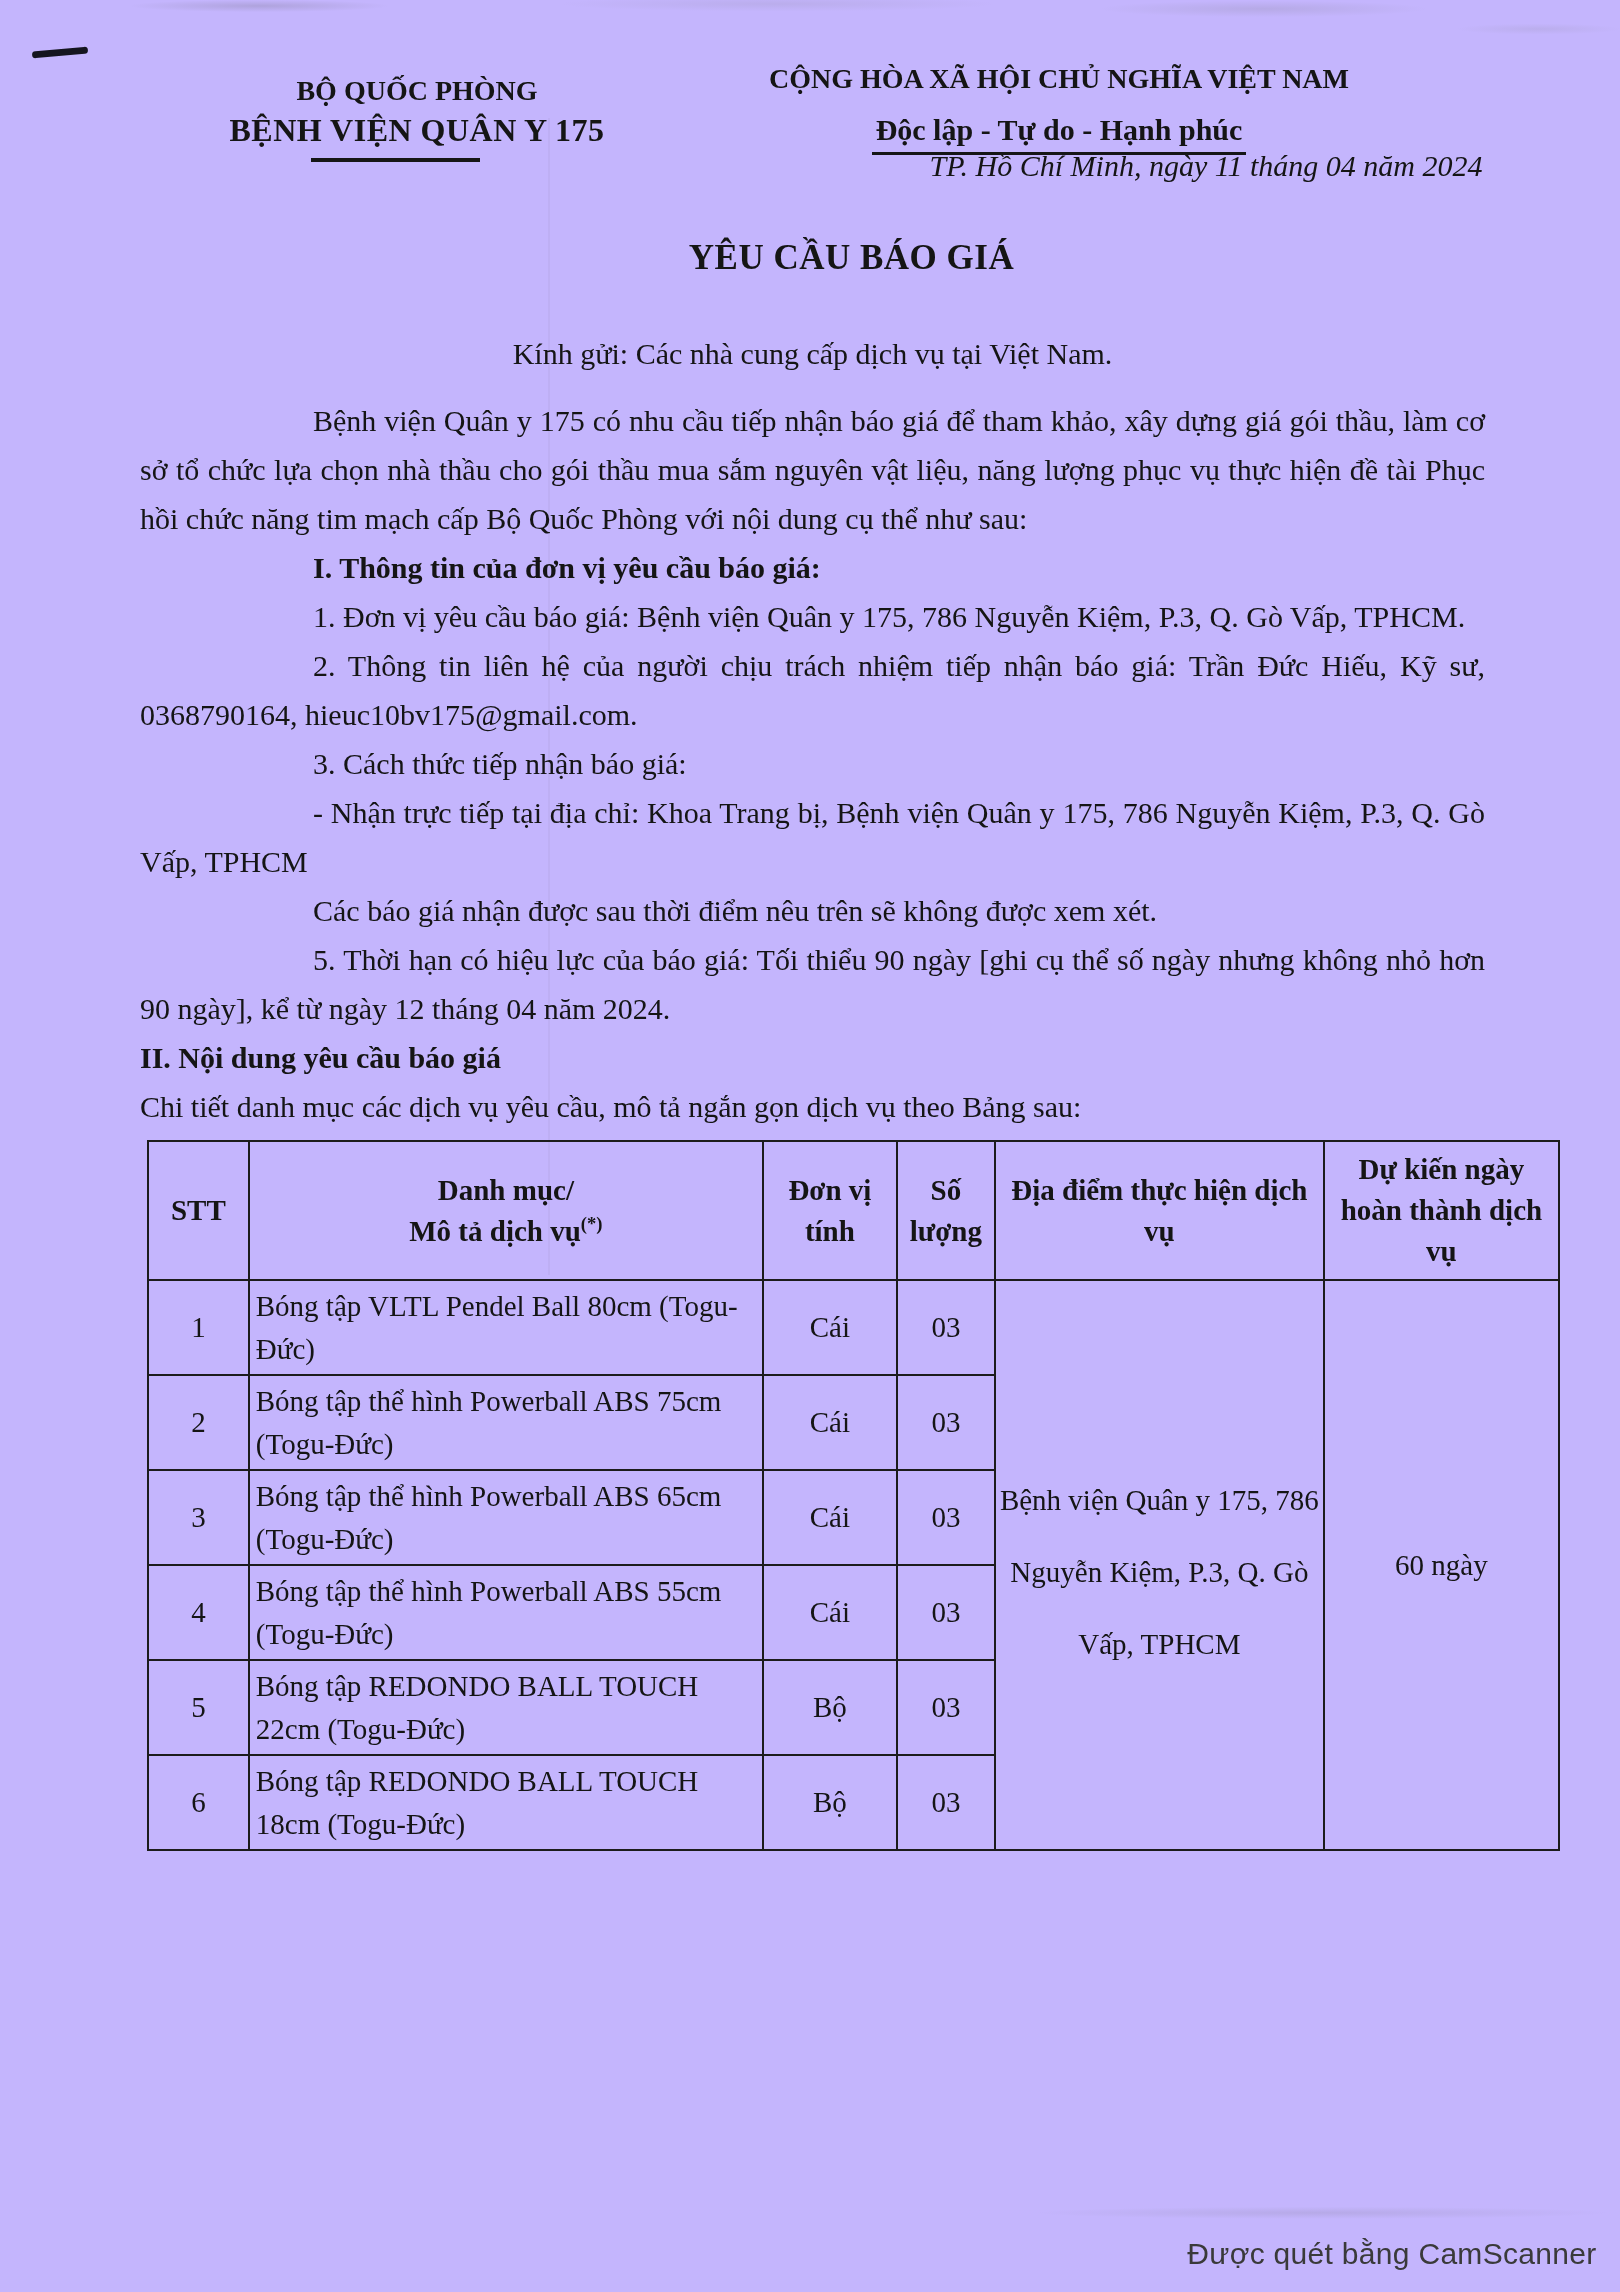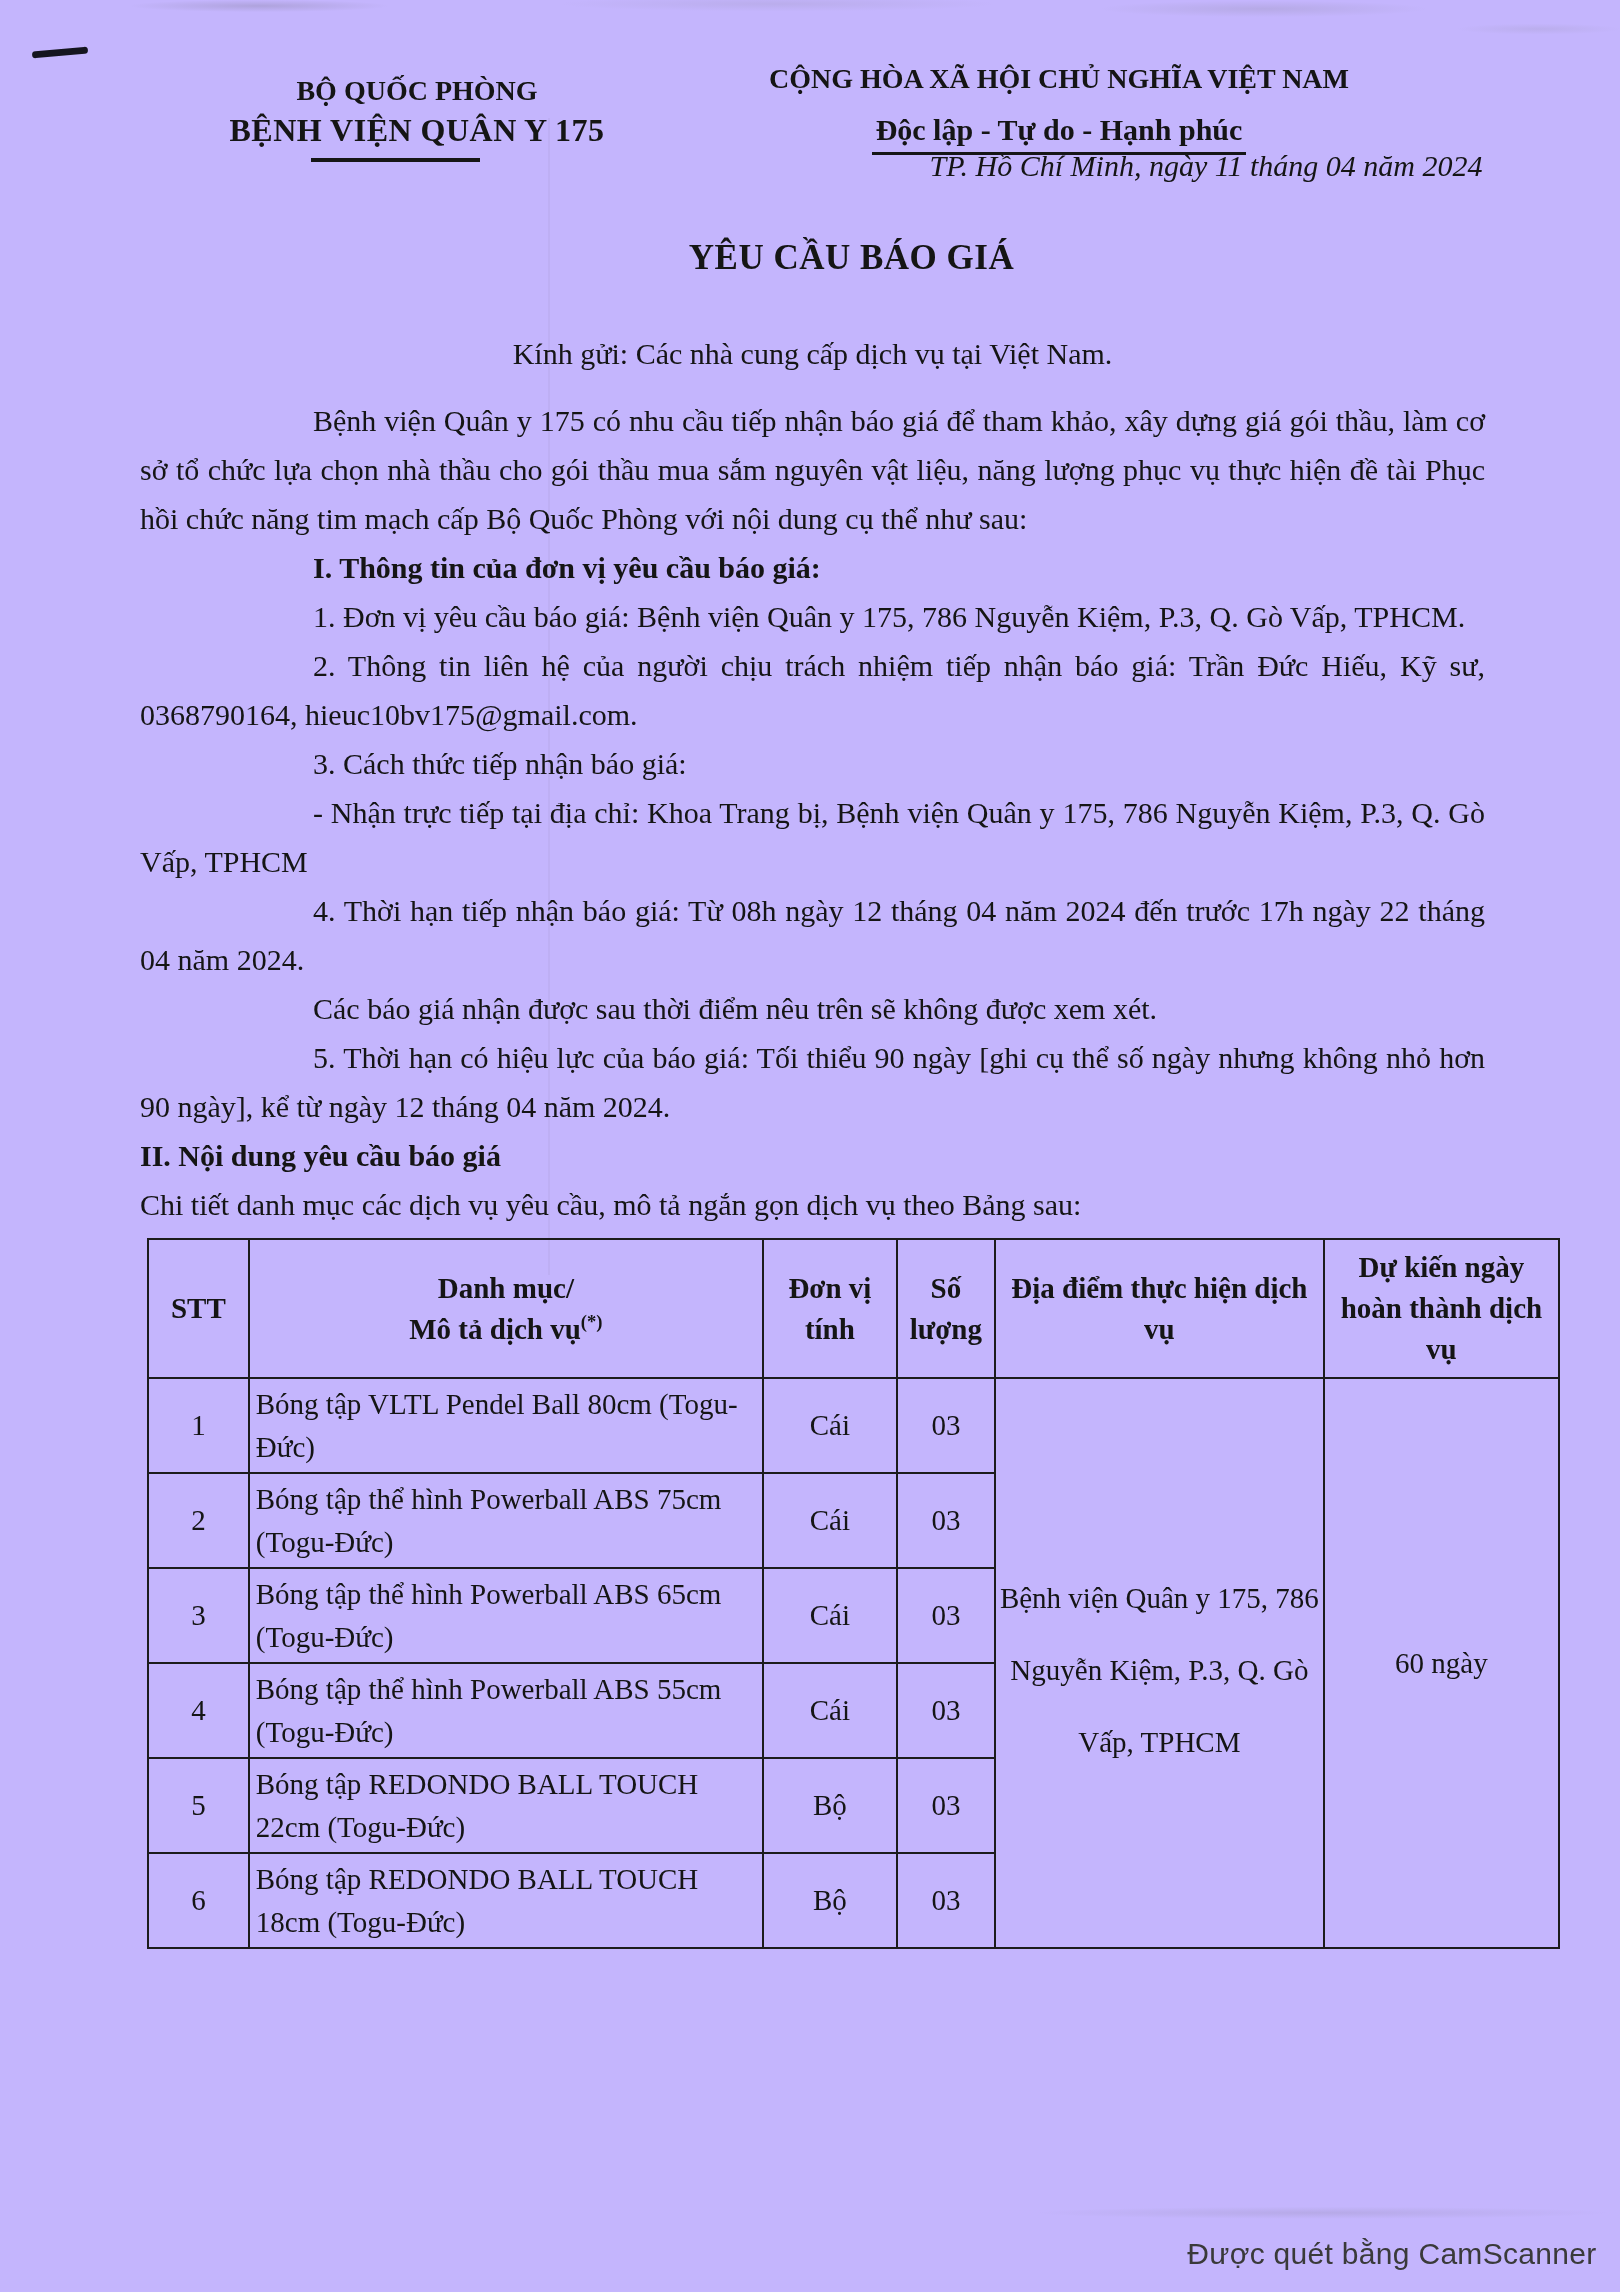--- a/index.html
+++ b/index.html
@@ -92,21 +92,20 @@
 
   <div class="main">
     <div class="doc-title">YÊU CẦU BÁO GIÁ</div>
     <p class="salutation">Kính gửi: Các nhà cung cấp dịch vụ tại Việt Nam.</p>
     <p class="indent">Bệnh viện Quân y 175 có nhu cầu tiếp nhận báo giá để tham khảo, xây dựng giá gói thầu, làm cơ sở tổ chức lựa chọn nhà thầu cho gói thầu mua sắm nguyên vật liệu, năng lượng phục vụ thực hiện đề tài Phục hồi chức năng tim mạch cấp Bộ Quốc Phòng với nội dung cụ thể như sau:</p>
     <p class="indent b">I. Thông tin của đơn vị yêu cầu báo giá:</p>
     <p class="indent">1. Đơn vị yêu cầu báo giá: Bệnh viện Quân y 175, 786 Nguyễn Kiệm, P.3, Q. Gò Vấp, TPHCM.</p>
     <p class="indent">2. Thông tin liên hệ của người chịu trách nhiệm tiếp nhận báo giá: Trần Đức Hiếu, Kỹ sư, 0368790164, hieuc10bv175@gmail.com.</p>
     <p class="indent">3. Cách thức tiếp nhận báo giá:</p>
     <p class="indent">- Nhận trực tiếp tại địa chỉ: Khoa Trang bị, Bệnh viện Quân y 175, 786 Nguyễn Kiệm, P.3, Q. Gò Vấp, TPHCM</p>
-    <p class="indent">4. Thời hạn tiếp nhận báo giá: Từ 08h ngày 12 tháng 04 năm 2024 đến trước 17h ngày 22 tháng 04 năm 2024.</p>
     <p class="indent">Các báo giá nhận được sau thời điểm nêu trên sẽ không được xem xét.</p>
     <p class="indent">5. Thời hạn có hiệu lực của báo giá: Tối thiểu 90 ngày [ghi cụ thể số ngày nhưng không nhỏ hơn 90 ngày], kể từ ngày 12 tháng 04 năm 2024.</p>
     <p class="b">II. Nội dung yêu cầu báo giá</p>
     <p>Chi tiết danh mục các dịch vụ yêu cầu, mô tả ngắn gọn dịch vụ theo Bảng sau:</p>
 
     <table class="svc">
       <colgroup>
         <col style="width:101px">
           <col style="width:514px">
           <col style="width:134px">

